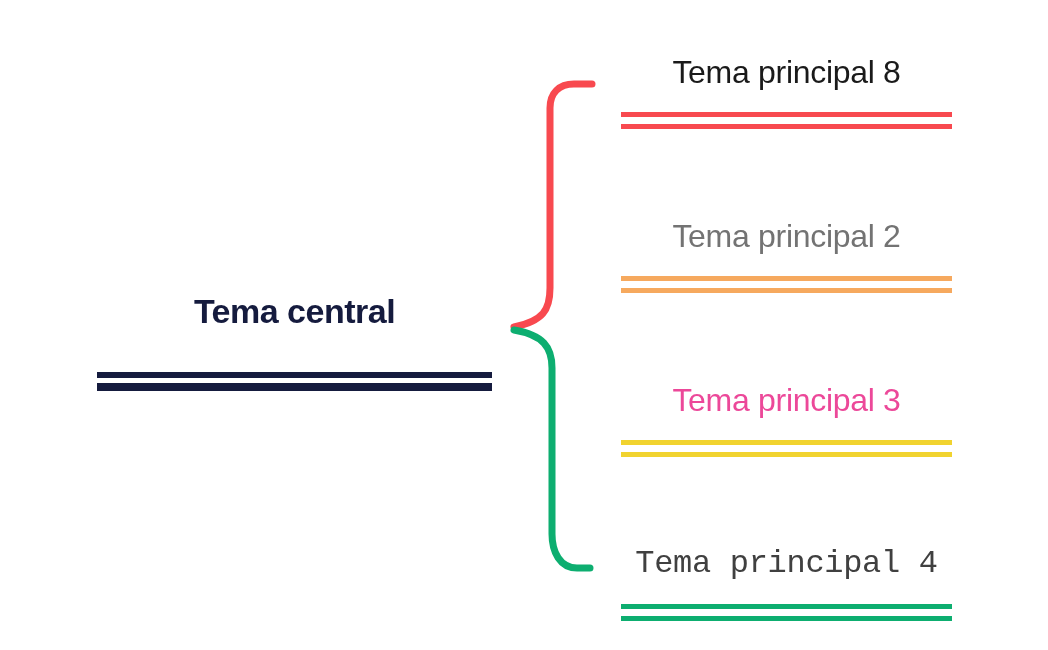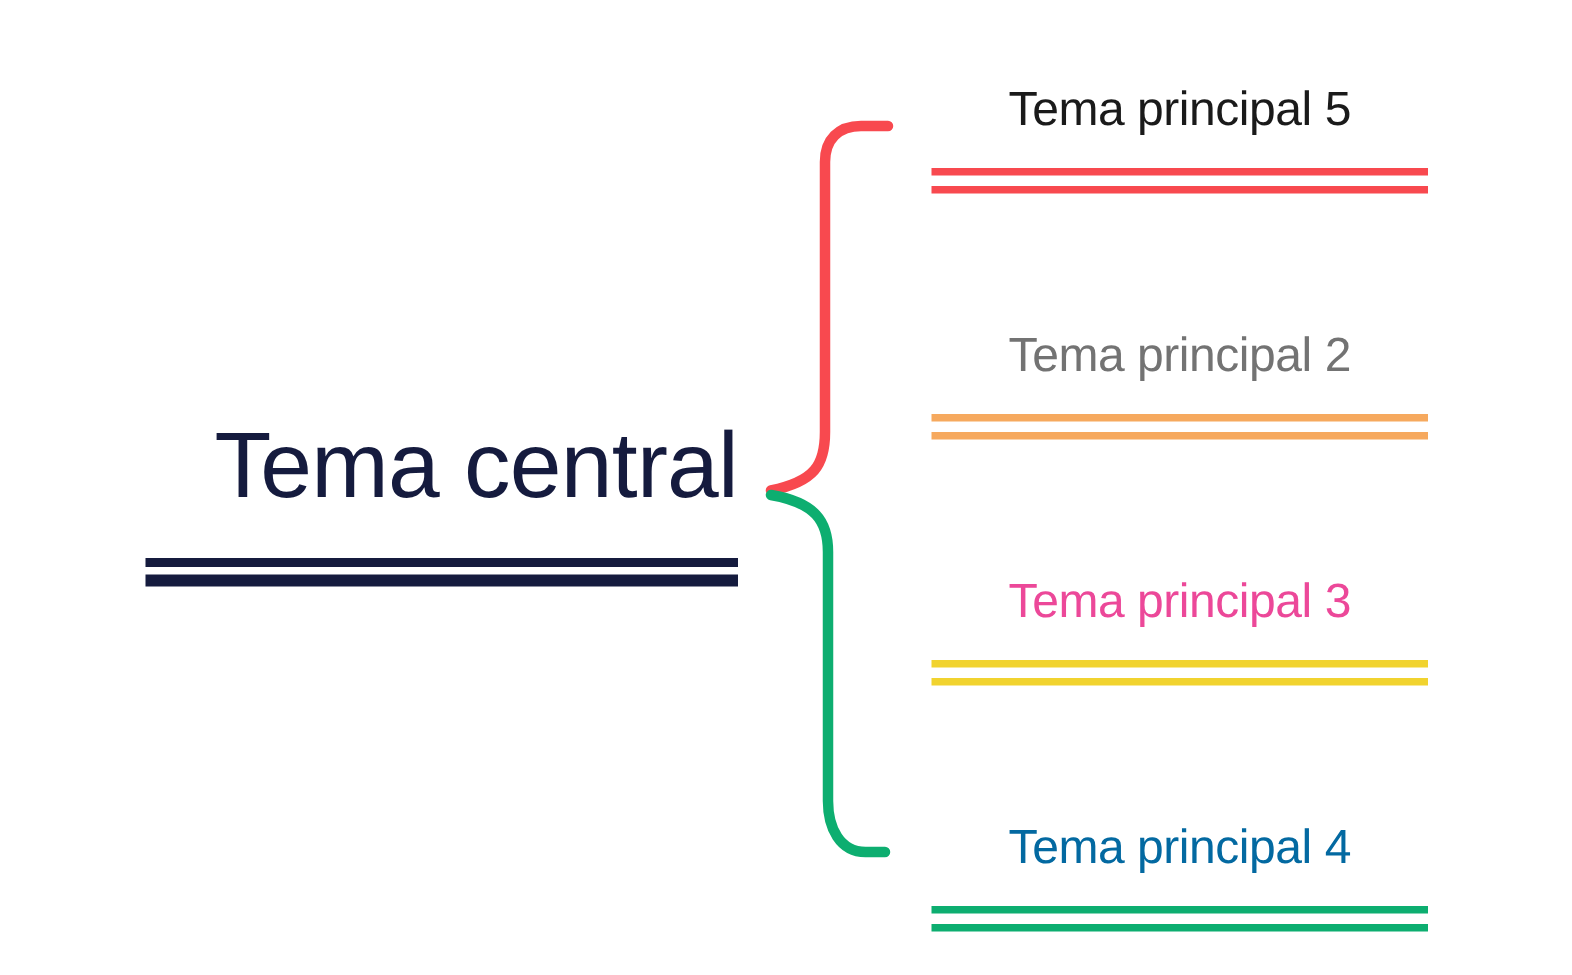--- a/index.html
+++ b/index.html
@@ -24,24 +24,24 @@
     stroke-linecap: round;
     stroke-linejoin: round;
   }
   .central-node {
     position: absolute;
     left: 97px;
     top: 283px;
     width: 395px;
   }
   .central-label {
-    font-size: 62px;
-    font-weight: 400;
+    font-size: 34px;
+    font-weight: 700;
     line-height: 56px;
-    text-align: right;
+    text-align: center;
     letter-spacing: -0.5px;
   }
   .central-node .underline { background: var(--line); }
   .central-u1 { height: 6px; margin-top: 33px; }
   .central-u2 { height: 8px; margin-top: 5px; }
   .topic-node {
     position: absolute;
     left: 621px;
     width: 331px;
   }
@@ -70,36 +70,36 @@
     <path d="M 514 330 C 543 335 552 347 552 368 L 552 534 C 552 552 560 568 577 568 L 590 568" stroke="#0dae70"></path>
   </svg>
 
   <div class="central-node" style="--line: #151b3e;">
     <div class="central-label" style="color: rgb(21, 27, 62);">Tema central</div>
     <div class="underline central-u1"></div>
     <div class="underline central-u2"></div>
   </div>
 
   <div class="topic-node topic-1" style="--line: #f8494f;">
-    <div class="topic-label" style="color: rgb(26, 26, 26);">Tema principal 5</div>
+    <div class="topic-label" style="color: rgb(26, 26, 26);">Tema principal 8</div>
     <div class="underline topic-u1"></div>
     <div class="underline topic-u2"></div>
   </div>
 
   <div class="topic-node topic-2" style="--line: #f6a95e;">
     <div class="topic-label" style="color: #737373;">Tema principal 2</div>
     <div class="underline topic-u1"></div>
     <div class="underline topic-u2"></div>
   </div>
 
   <div class="topic-node topic-3" style="--line: #f1d32f;">
     <div class="topic-label" style="color: #ec4899;">Tema principal 3</div>
     <div class="underline topic-u1"></div>
     <div class="underline topic-u2"></div>
   </div>
 
   <div class="topic-node topic-4" style="--line: #0dae70;">
-    <div class="topic-label" style="color: #0369a1;">Tema principal 4</div>
+    <div class="topic-label" style="color: #404040; font-family: Liberation Mono, monospace;">Tema principal 4</div>
     <div class="underline topic-u1"></div>
     <div class="underline topic-u2"></div>
   </div>
 
 </div>
 
 </body></html>

